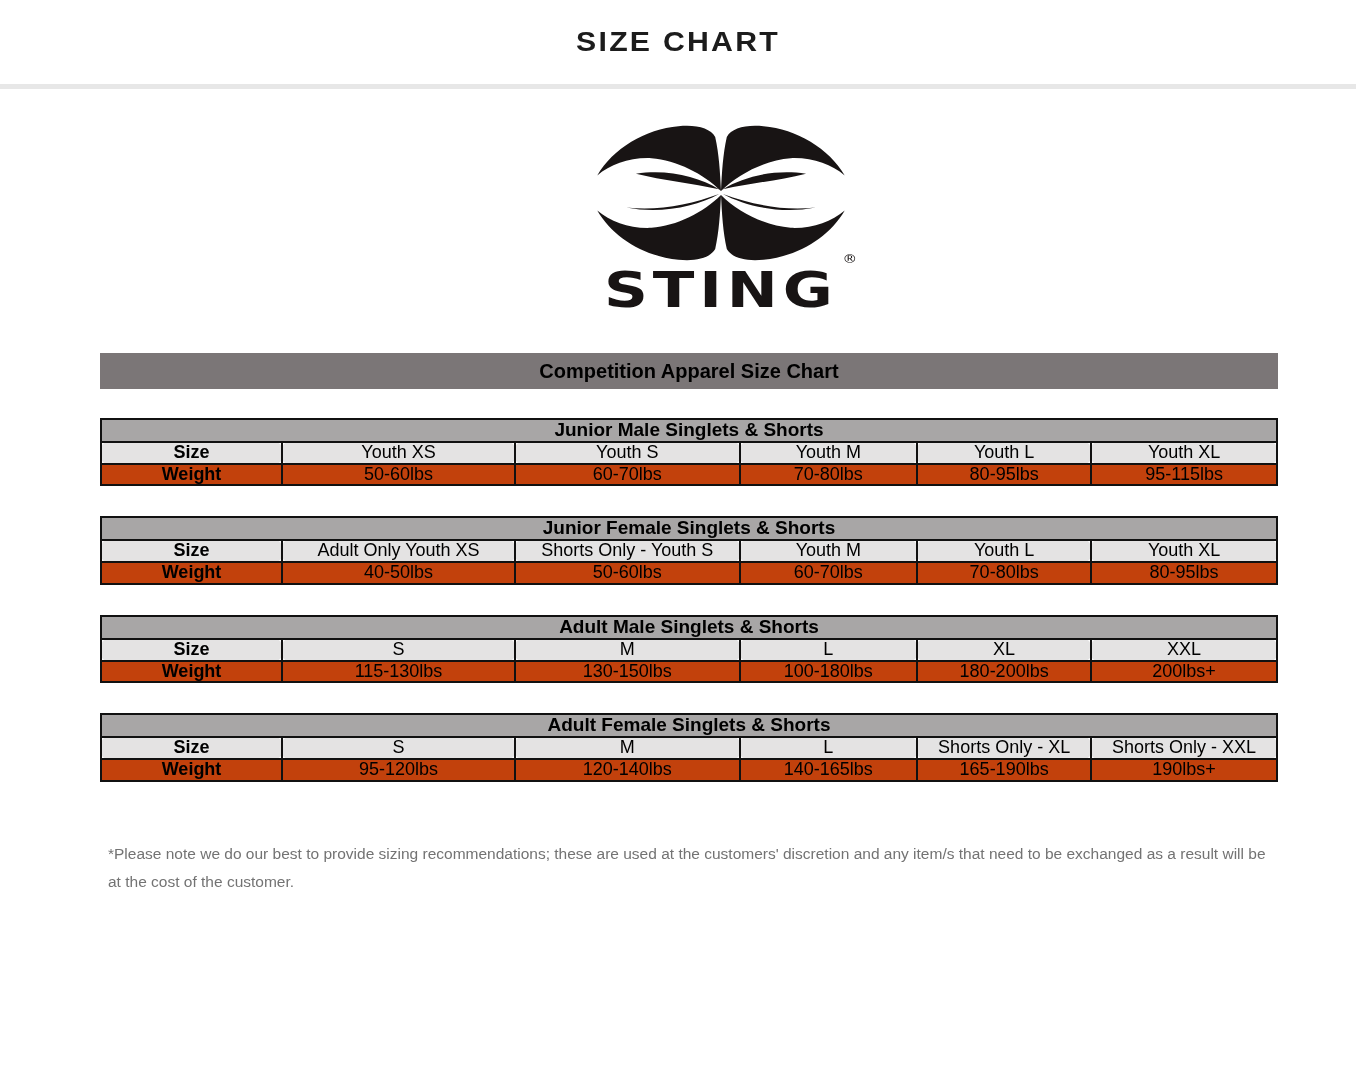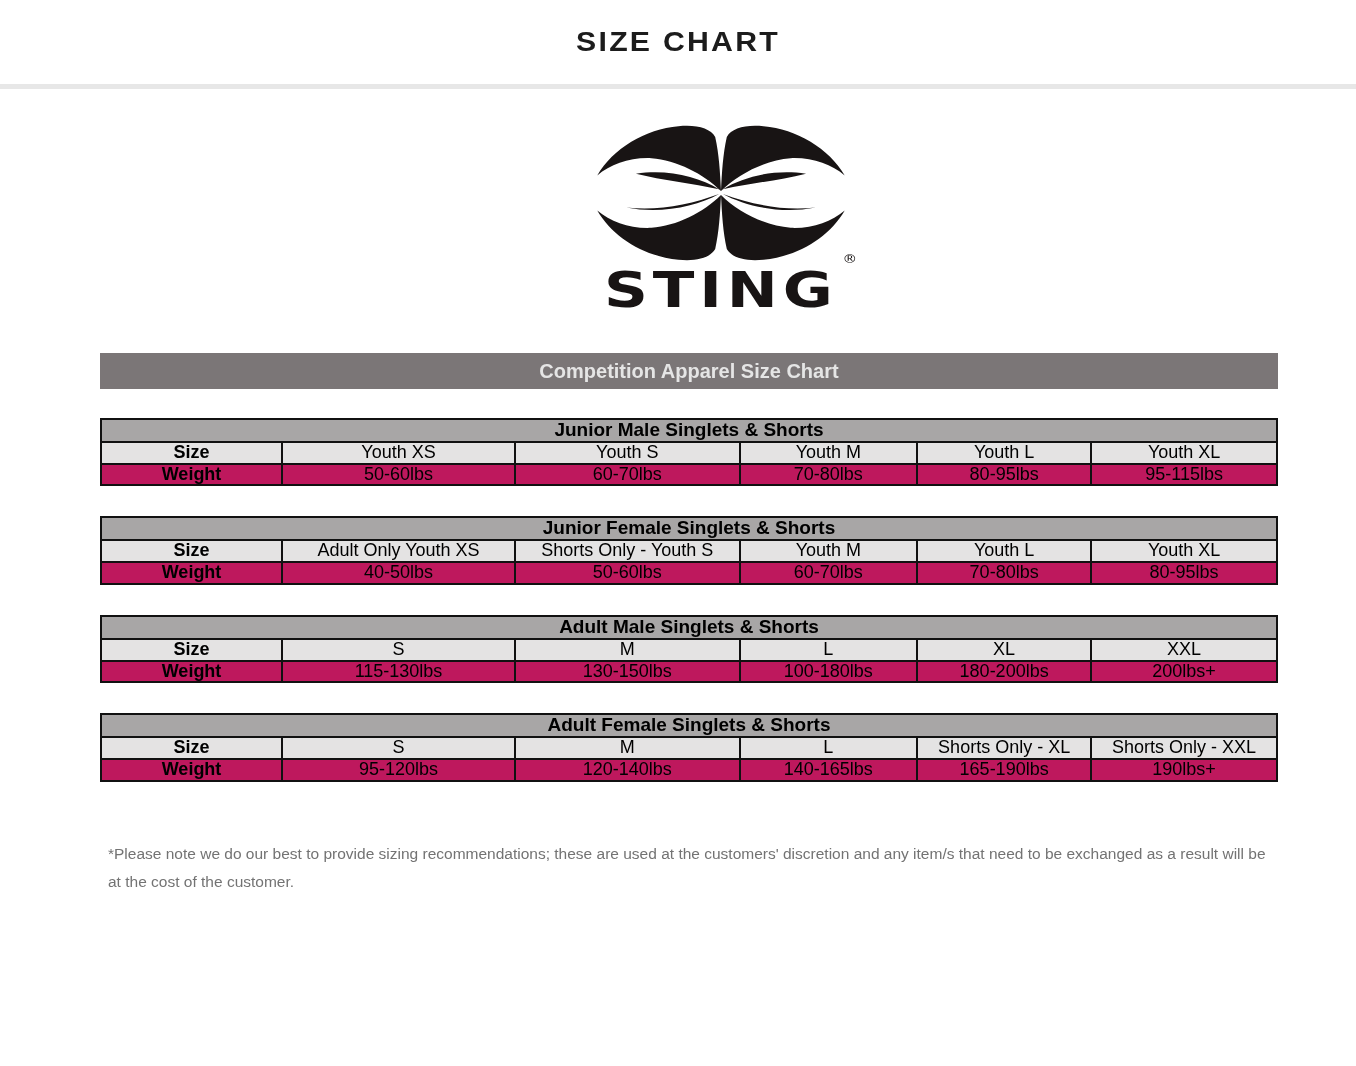--- a/index.html
+++ b/index.html
@@ -57,21 +57,21 @@
     font-size:12px;
     font-weight:normal;
     letter-spacing:0;
   }
 
   
   .banner {
     margin-top:38px;
     height:36px;
     background:#7b7677;
-    color:#e5e5e5;
+    color:#000000;
     font-size:20px;
     font-weight:bold;
     text-align:center;
     line-height:36px;
   }
 
   
   table.chart {
     width:100%;
     border-collapse:collapse;
@@ -88,22 +88,22 @@
     line-height:1.1;
     overflow:hidden;
     white-space:nowrap;
   }
   table.chart th.tbl-title {
     background:#a8a6a6;
     font-size:19px;
     font-weight:bold;
     color:#000;
   }
-  tr.size-row td { background:#e4e3e3; }
-  tr.weight-row td { background:#be185d; }
+  tr.size-row td { background:#e4e3e3;border-radius:7px; }
+  tr.weight-row td { background:#c2410c; }
   td.row-label {
     text-align:left;
     padding-left:8px;
     font-weight:bold;
   }
   col.c0{width:15.4%} col.c1{width:19.8%} col.c2{width:19.1%}
   col.c3{width:15.1%} col.c4{width:14.8%} col.c5{width:15.8%}
 
   
   .footnote {

